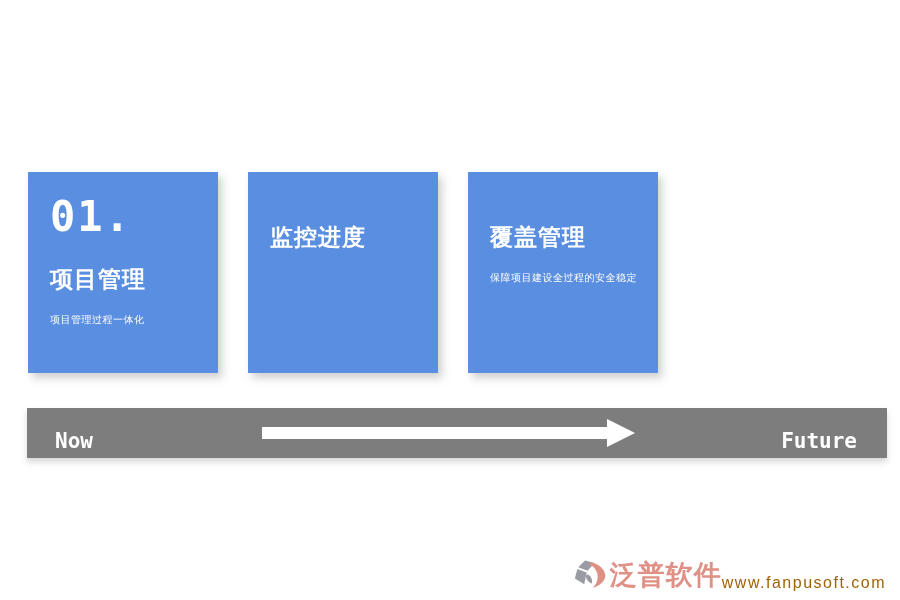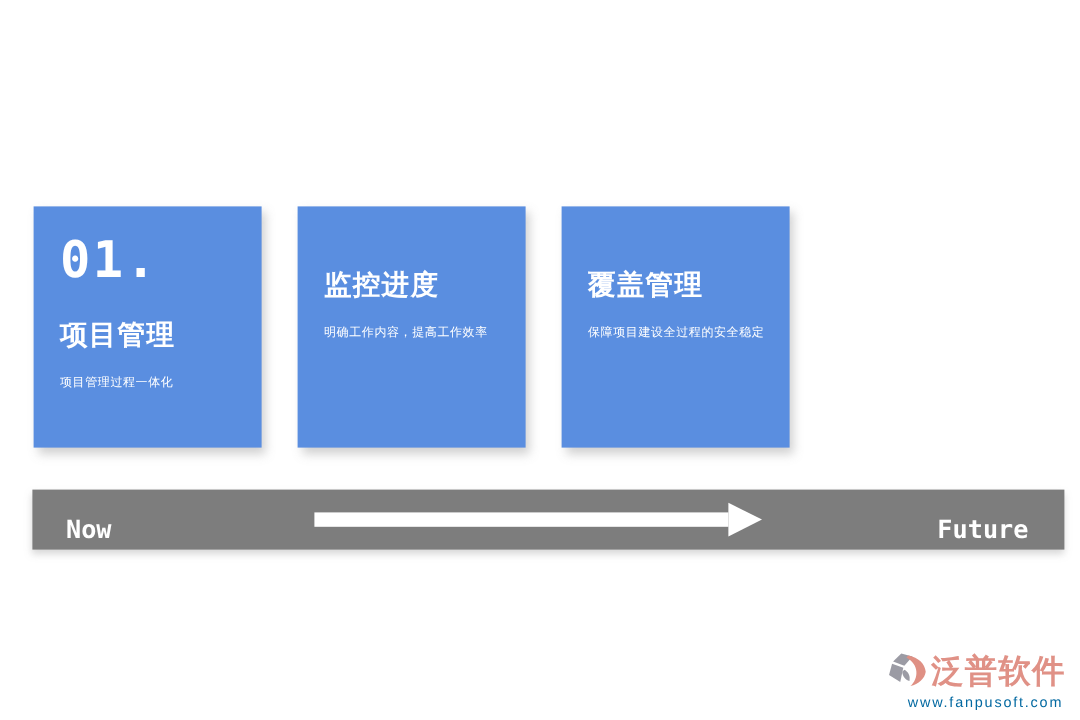--- a/index.html
+++ b/index.html
@@ -95,61 +95,59 @@
     border-bottom: 14px solid transparent;
     border-left: 28px solid #ffffff;
   }
 
   
   .logo {
     position: absolute;
     right: 12px;
     bottom: 8px;
     display: flex;
-    flex-direction: column;
     align-items: flex-end;
   }
   .logo-top {
     display: flex;
     align-items: center;
     gap: 2px;
   }
   .logo-icon { width: 34px; height: 34px; }
   .logo-name {
     font-family: "Liberation Serif", serif;
     font-weight: bold;
     font-size: 27px;
     color: #e09186;
     letter-spacing: 1px;
     line-height: 1;
   }
   .logo-url {
-    font-size: 12px;
-    color: #0369a1;
+    font-size: 16px;
+    color: #a16207;
     letter-spacing: 1.5px;
     margin-top: 2px;
     margin-right: 2px;
   }
 </style>
 </head>
 <body>
 
 <div class="canvas">
 
   <div class="cards-row">
 
     <div class="card">
       <div class="card-number">01.</div>
       <div class="card-title">项目管理</div>
       <div class="card-desc">项目管理过程一体化</div>
     </div>
 
     <div class="card">
       <div class="card-title">监控进度</div>
-      <div class="card-desc">明确工作内容，提高工作效率</div>
     </div>
 
     <div class="card">
       <div class="card-title">覆盖管理</div>
       <div class="card-desc">保障项目建设全过程的安全稳定</div>
     </div>
 
 
   </div>
 

